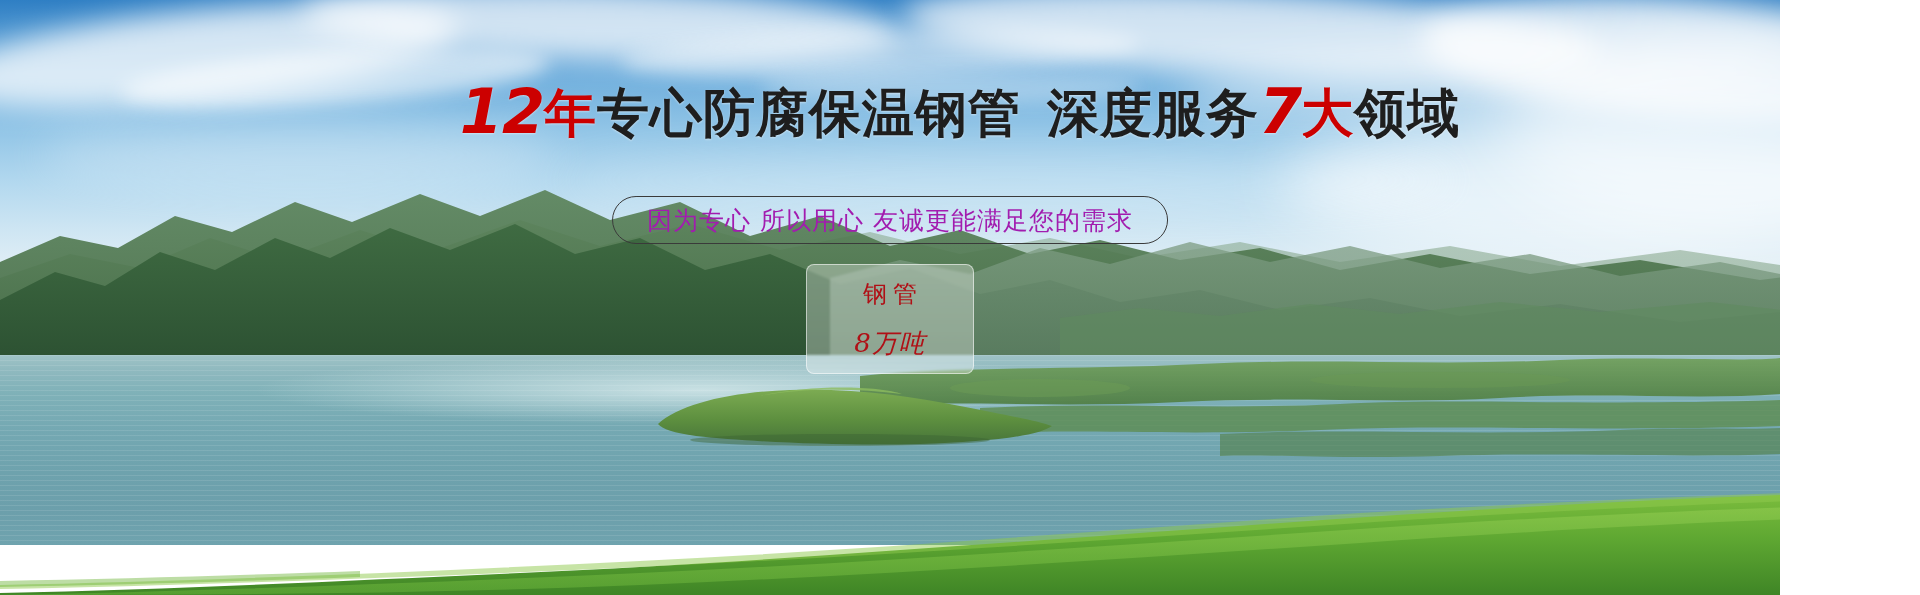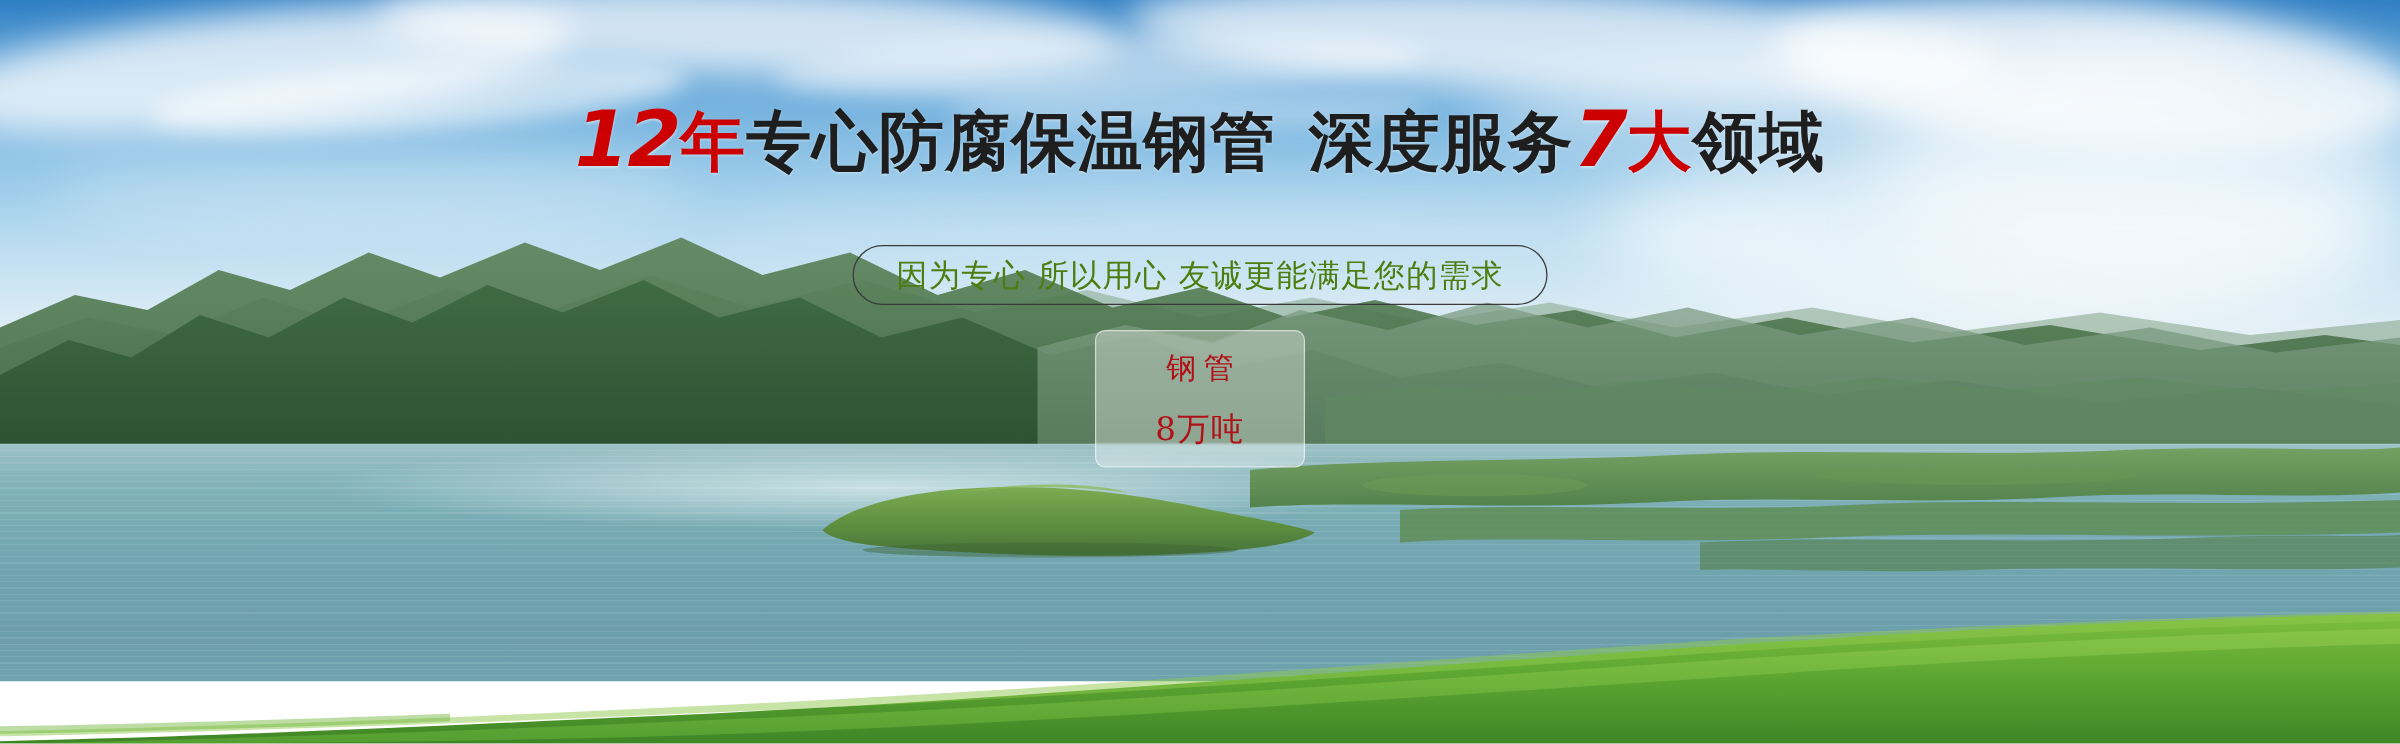--- a/index.html
+++ b/index.html
@@ -1,20 +1,20 @@
 <!DOCTYPE html>
 <html><head>
 <meta charset="utf-8">
 <style>
   * { margin:0; padding:0; box-sizing:border-box; }
   html,body { width:1920px; height:595px; overflow:hidden; background:#fff; }
   body { font-family:"Liberation Sans","DejaVu Sans",sans-serif; }
 
   .banner {
-    position:relative; width:1920px; height:595px; overflow:hidden;
+    position:relative; width:1780px; height:595px; overflow:hidden;
   }
 
   
   .sky {
     position:absolute; left:0; top:0; width:1920px; height:330px;
     background:
       linear-gradient(to bottom,
         #2f7fc4 0%,
         #4e96d0 10%,
         #70afdd 24%,
@@ -115,21 +115,21 @@
   
   .pill {
     position:absolute; left:50%; top:196px; transform:translateX(-50%);
     height:48px; padding:0 34px;
     display:flex; align-items:center; justify-content:center;
     border:1.5px solid #3a3a3a;
     border-radius:26px;
     background:transparent;
     font-family:"DejaVu Sans","Liberation Sans",sans-serif;
     font-size:25px;
-    color:#4d7c0f;
+    color:#a21caf;
     white-space:nowrap;
     letter-spacing:1px;
   }
 
   
   .cards {
     position:absolute; left:50%; top:264px; transform:translateX(-50%);
     display:flex; gap:6px;
   }
   .card {
@@ -142,21 +142,21 @@
     backdrop-filter:blur(1px);
   }
   .card-title {
     font-family:"DejaVu Sans","Liberation Sans",sans-serif;
     font-size:24px; color:#b01016; letter-spacing:6px;
     text-indent:6px;
     margin-bottom:16px;
   }
   .card-value {
     font-family:"DejaVu Serif","Liberation Serif",serif;
-    font-size:26px; color:#b01016; letter-spacing:1px;
+    font-size:26px; color:#b01016; letter-spacing:1px;font-style:italic;
   }
   .card-value sup { font-size:15px; vertical-align:super; }
 </style>
 </head>
 <body>
 
 <div class="banner">
 
   <div class="sky">
     <div class="cloud c1"></div>

